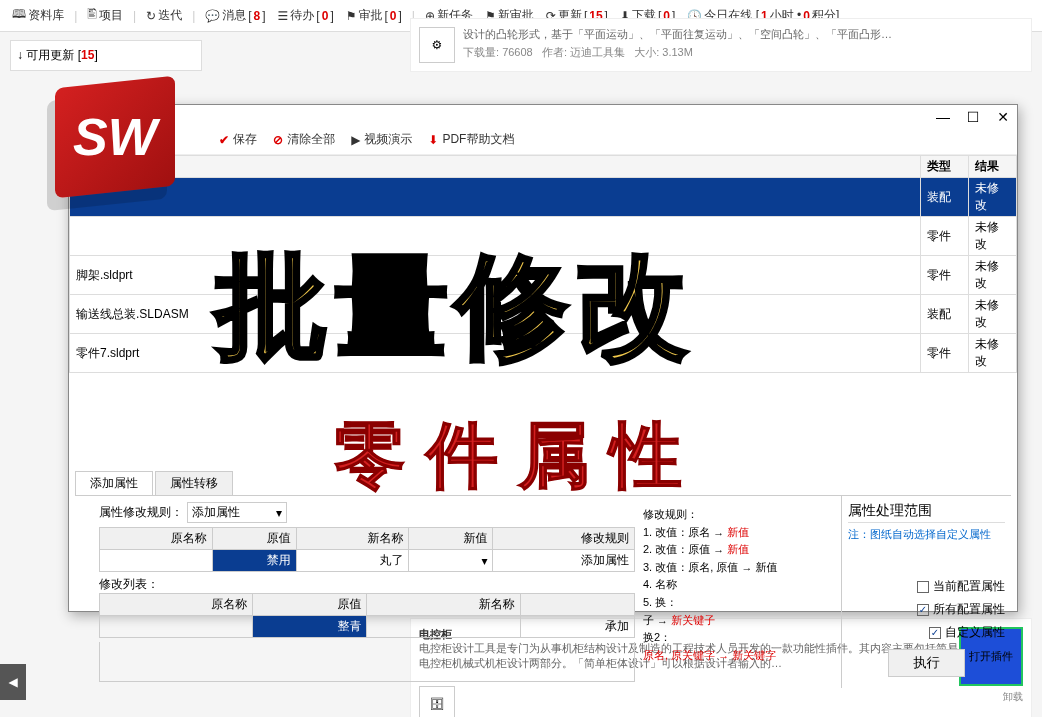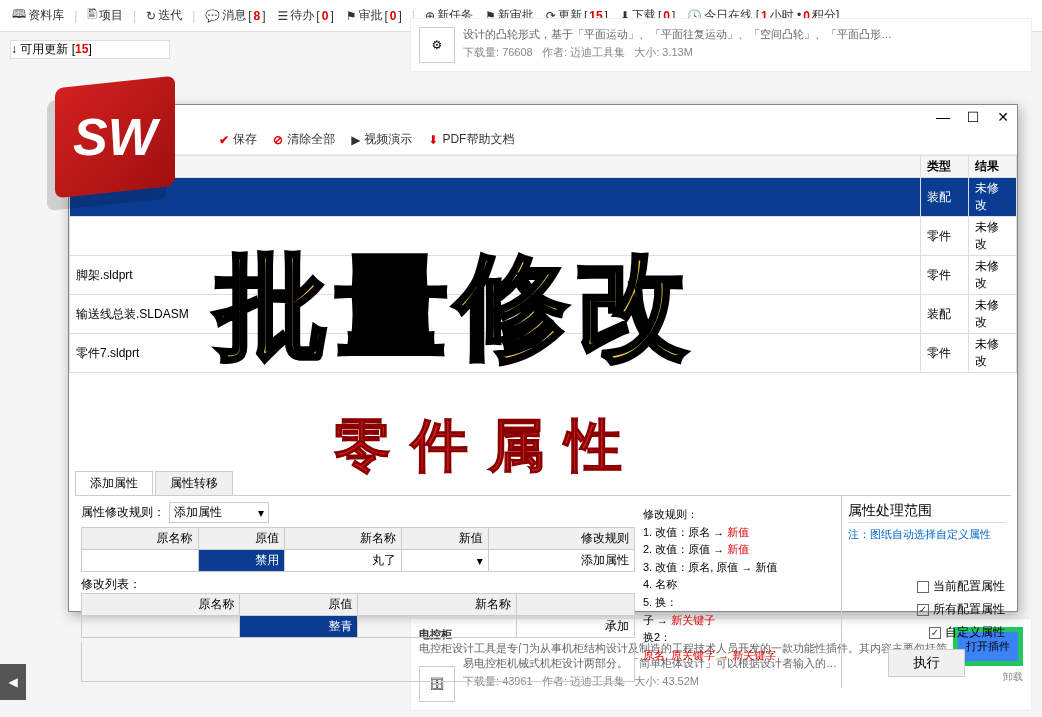--- a/index.html
+++ b/index.html
@@ -11,24 +11,24 @@
 .menu-item .num { color: #d00; font-weight: bold; }
 .sep { color: #ccc; margin: 0 2px; }
 
 
 .bg-card { position: absolute; left: 410px; top: 18px; right: 10px; background: #fff; border: 1px solid #eee; padding: 8px; }
 .bg-card2 { position: absolute; left: 410px; top: 618px; right: 10px; background: #fff; border: 1px solid #eee; padding: 8px; }
 .card-icon { width: 36px; height: 36px; border: 1px solid #ccc; display: inline-flex; align-items: center; justify-content: center; float: left; margin-right: 8px; }
 .card-body { font-size: 11px; color: #666; line-height: 1.3; }
 .card-meta { color: #888; margin-top: 4px; }
 .card-title { font-weight: bold; color: #333; }
-.card-btn { float: right; border: 5px solid #22c55e; padding: 7px 8px; background: #3b82f6; font-size: 11px; }
-
-
-.update-box { position: absolute; left: 10px; top: 40px; width: 160px; background: #fff; border: 1px solid #ddd; }
+.card-btn { float: right; border: 2px solid #22c55e; padding: 20px 8px; background: #1d4ed8; font-size: 11px; }
+
+
+.update-box { position: absolute; left: 10px; top: 40px; width: 192px; background: #fff; border: 1px solid #ddd; padding: 6px; }
 
 
 .sw-logo { position: absolute; left: 55px; top: 82px; width: 145px; height: 130px; z-index: 50; }
 .sw-cube { width: 120px; height: 110px; background: linear-gradient(135deg, #d42020, #a01010); transform: skewY(-6deg); border-radius: 8px; box-shadow: -8px 12px 0 rgba(0,0,0,0.15); display: flex; align-items: center; justify-content: center; }
 .sw-text { color: #fff; font-size: 52px; font-weight: bold; font-style: italic; transform: skewY(6deg); }
 
 
 .dialog { position: absolute; left: 68px; top: 104px; width: 950px; height: 508px; background: #fff; border: 1px solid #888; box-shadow: 2px 4px 12px rgba(0,0,0,0.3); z-index: 20; }
 .dialog-titlebar { height: 24px; display: flex; justify-content: flex-end; align-items: center; padding: 0 6px; gap: 14px; }
 .window-btn { width: 16px; height: 16px; display: inline-flex; align-items: center; justify-content: center; cursor: pointer; font-size: 14px; }
@@ -43,42 +43,42 @@
 .col-type, .col-status { width: 48px; }
 .row-selected { background: #0a3d91; color: #fff; }
 
 
 .tabs { display: flex; margin-top: 8px; margin-left: 6px; }
 .tab { border: 1px solid #ccc; border-bottom: none; padding: 3px 14px; background: #f0f0f0; cursor: pointer; margin-right: 2px; }
 .tab.active { background: #fff; }
 
 
 .lower-pane { display: flex; border-top: 1px solid #ccc; margin: 0 6px; }
-.left-col { flex: 1; padding: 6px; }
+.left-col { flex: 1; padding: 6px; margin-left: 18px; }
 .right-col { width: 170px; border-left: 1px solid #ccc; padding: 6px; }
 .rule-row { display: flex; align-items: center; gap: 4px; margin-bottom: 4px; }
 .select-box { border: 1px solid #ccc; padding: 1px 4px; min-width: 100px; display: inline-flex; justify-content: space-between; align-items: center; }
 
 .grid { border-collapse: collapse; width: 100%; font-size: 12px; margin-bottom: 4px; }
 .grid th, .grid td { border: 1px solid #ccc; padding: 2px 5px; height: 18px; text-align: right; font-weight: normal; }
 .grid th { background: #f0f0f0; }
 .cell-blue { background: #0a3d91; color: #fff; }
 
 .rule-list { font-size: 11px; line-height: 1.6; }
 .rule-list .to { color: #d00; }
 .rule-list .red { color: #d00; }
 
 .checkbox-row { display: flex; align-items: center; gap: 4px; margin: 6px 0; cursor: pointer; justify-content: flex-end; }
 .cbox { width: 12px; height: 12px; border: 1px solid #666; display: inline-flex; align-items: center; justify-content: center; font-size: 10px; color: #0a3d91; }
 .exec-btn { border: 1px solid #ccc; background: #f0f0f0; padding: 4px 24px; margin-top: 8px; cursor: pointer; display: block; margin-left: auto; margin-right: auto; }
 .note-blue { color: #0066cc; font-size: 11px; line-height: 1.4; }
 
 
 .big-text-1 { position: absolute; left: 216px; top: 232px; font-size: 112px; font-weight: 900; color: #f2c94c; -webkit-text-stroke: 4px #000; z-index: 60; letter-spacing: 8px; }
-.big-text-2 { position: absolute; left: 334px; top: 408px; font-size: 57px; font-weight: 900; color: #d42020; -webkit-text-stroke: 1px #8a0000; z-index: 60; letter-spacing: 20px; }
+.big-text-2 { position: absolute; left: 334px; top: 408px; font-size: 72px; font-weight: 900; color: #d42020; -webkit-text-stroke: 1px #8a0000; z-index: 60; letter-spacing: 20px; }
 
 .side-handle { position: absolute; left: 0; top: 664px; width: 26px; height: 36px; background: #555; color: #fff; display: flex; align-items: center; justify-content: center; z-index: 5; }
 </style>
 </head>
 <body>
 
 <div class="top-menu">
   <span class="menu-item">🕮 <span>资料库</span></span>
     <span class="sep">|</span>
   <span class="menu-item">🖺 <span>项目</span></span>
@@ -113,25 +113,20 @@
   </div>
 </div>
 
 <div class="bg-card2">
   <div class="card-btn">打开插件</div>
   <div style="clear:right;float:right;font-size:10px;color:#888;margin-top:4px">卸载</div>
   <div class="card-icon">🗄</div>
   <div class="card-body">
     <div class="card-title">电控柜</div>
     <div>电控柜设计工具是专门为从事机柜结构设计及制造的工程技术人员开发的一款功能性插件。其内容主要包括简易电控柜机械式机柜设计两部分。「简单柜体设计」可以根据设计者输入的…</div>
-    <div class="card-meta">
-      <span>下载量:</span> <span>43961</span>&nbsp;&nbsp;
-      <span>作者:</span> <span>迈迪工具集</span>&nbsp;&nbsp;
-      <span>大小:</span> <span>43.52M</span>
-    </div>
   </div>
 </div>
 
 <div class="sw-logo">
   <div class="sw-cube">
       <span class="sw-text">SW</span>
     </div>
 </div>
 
 <div class="dialog">

